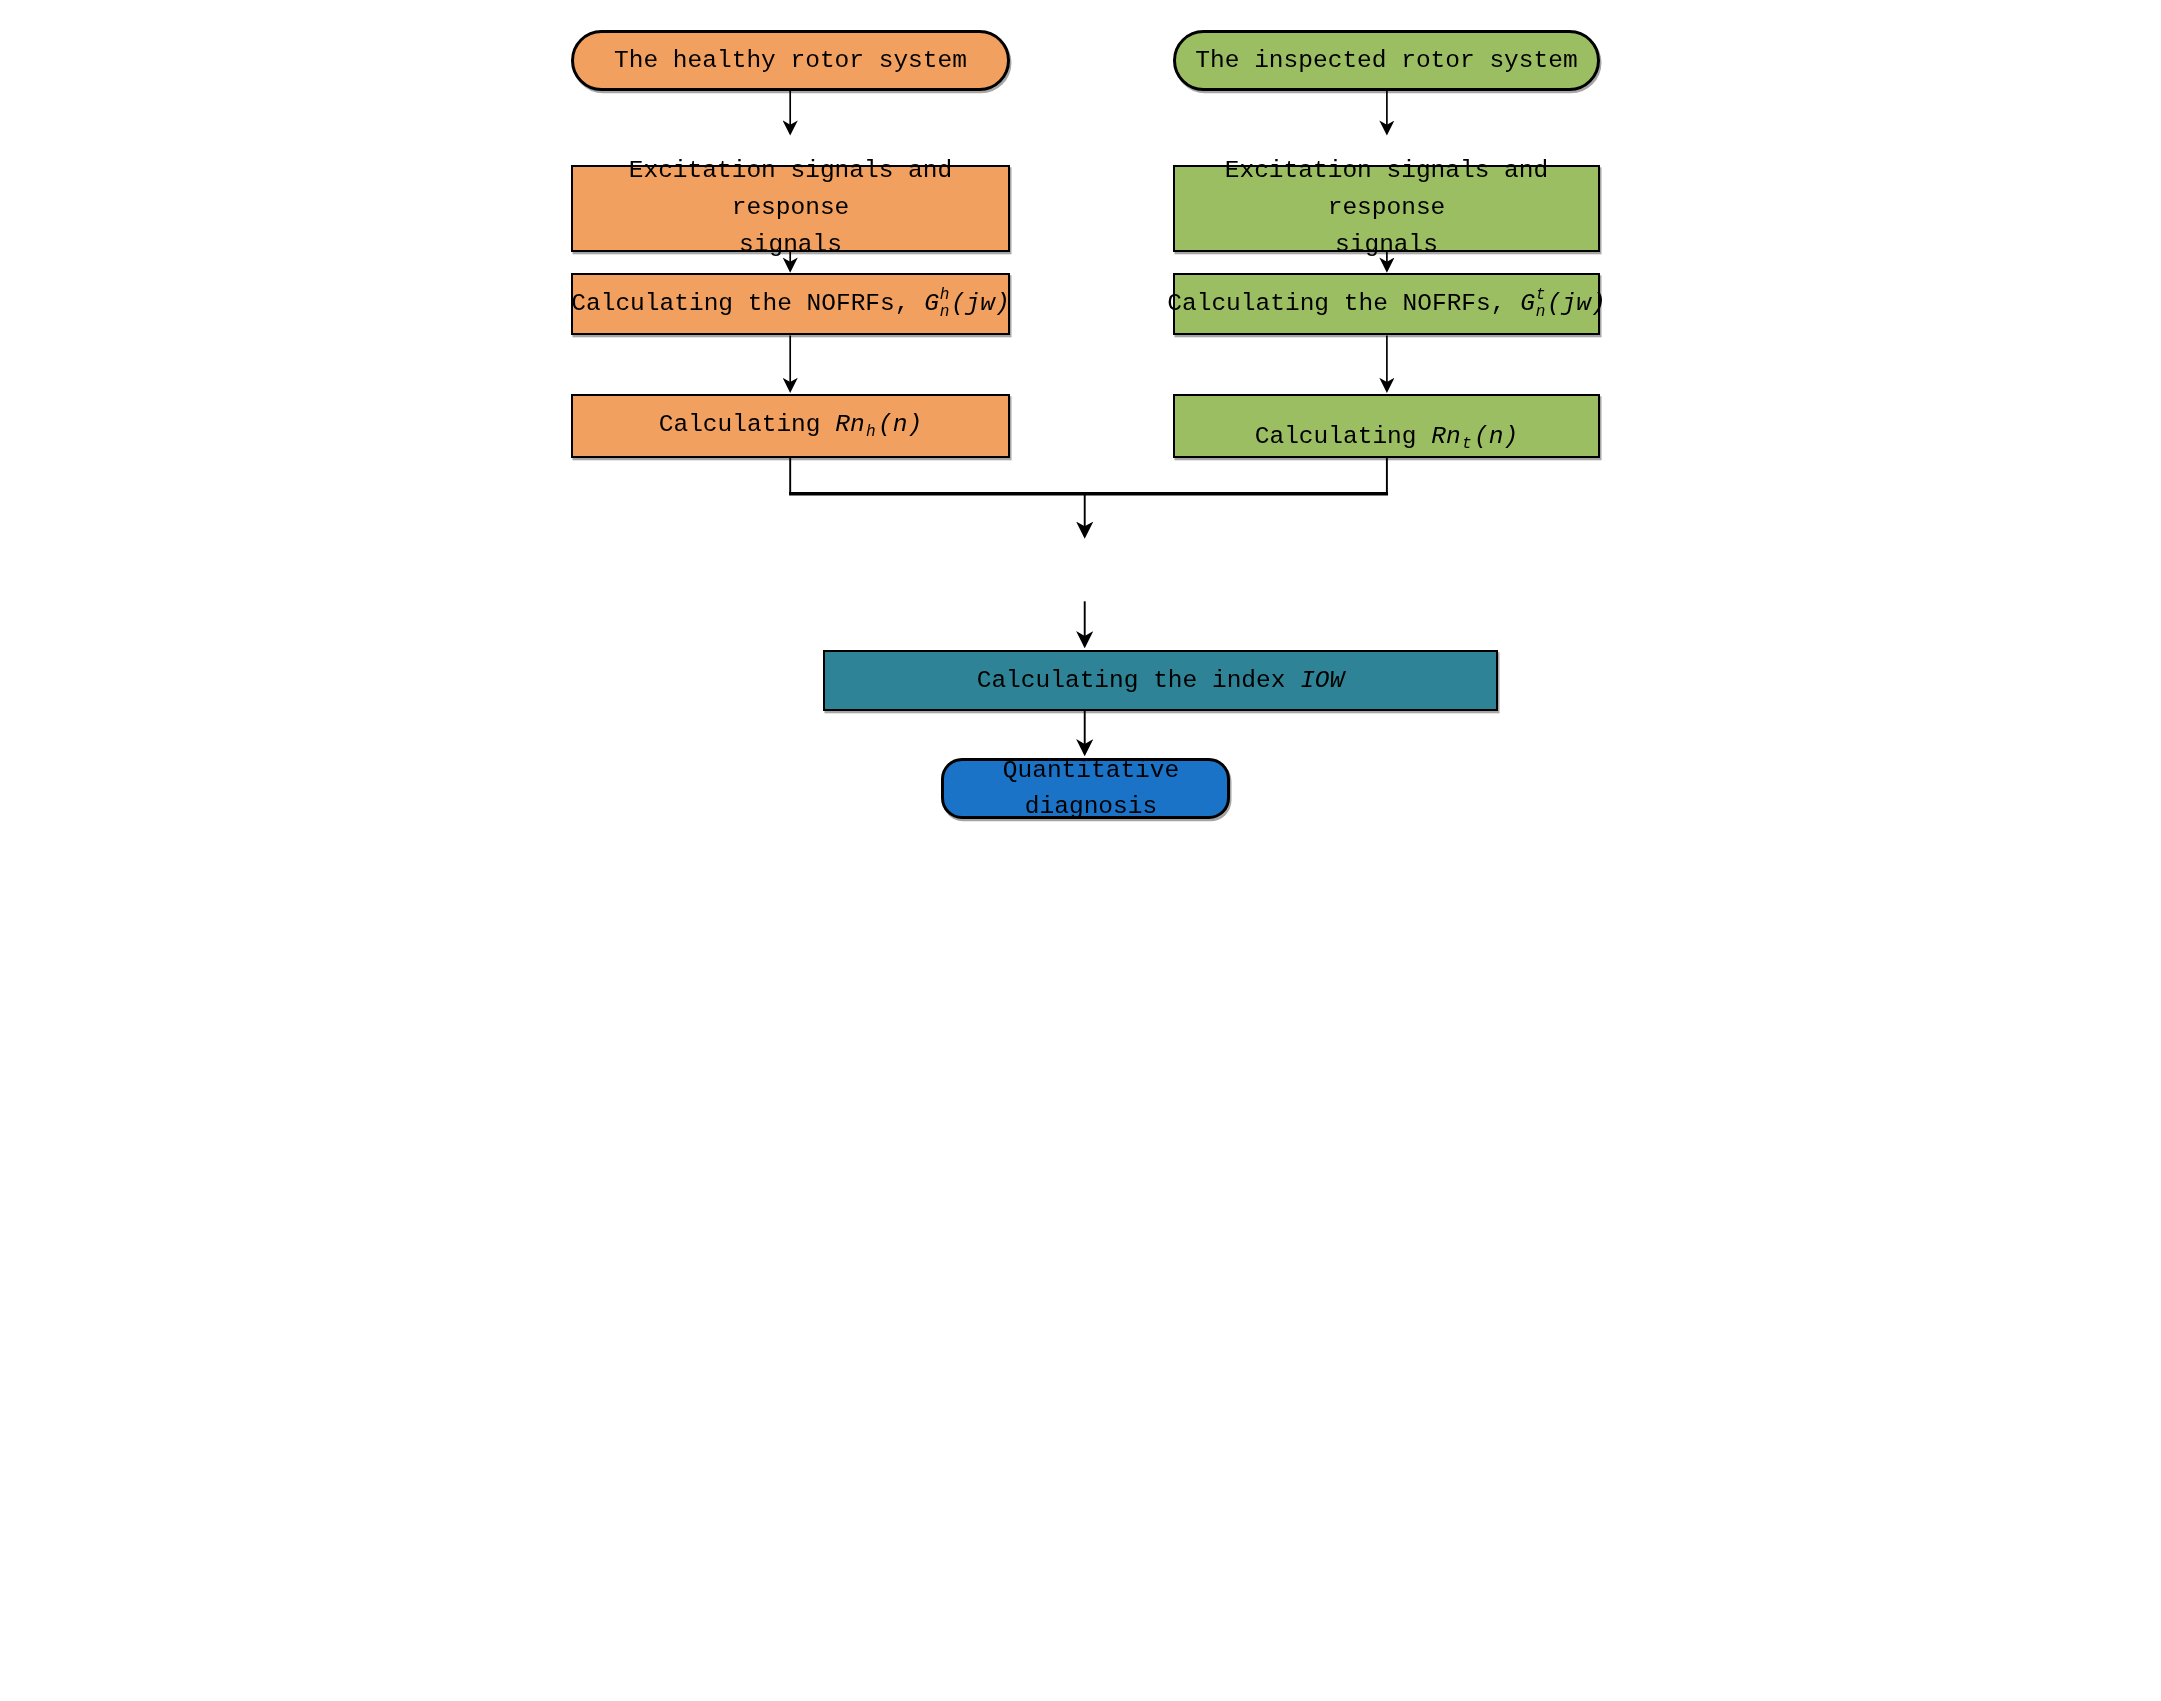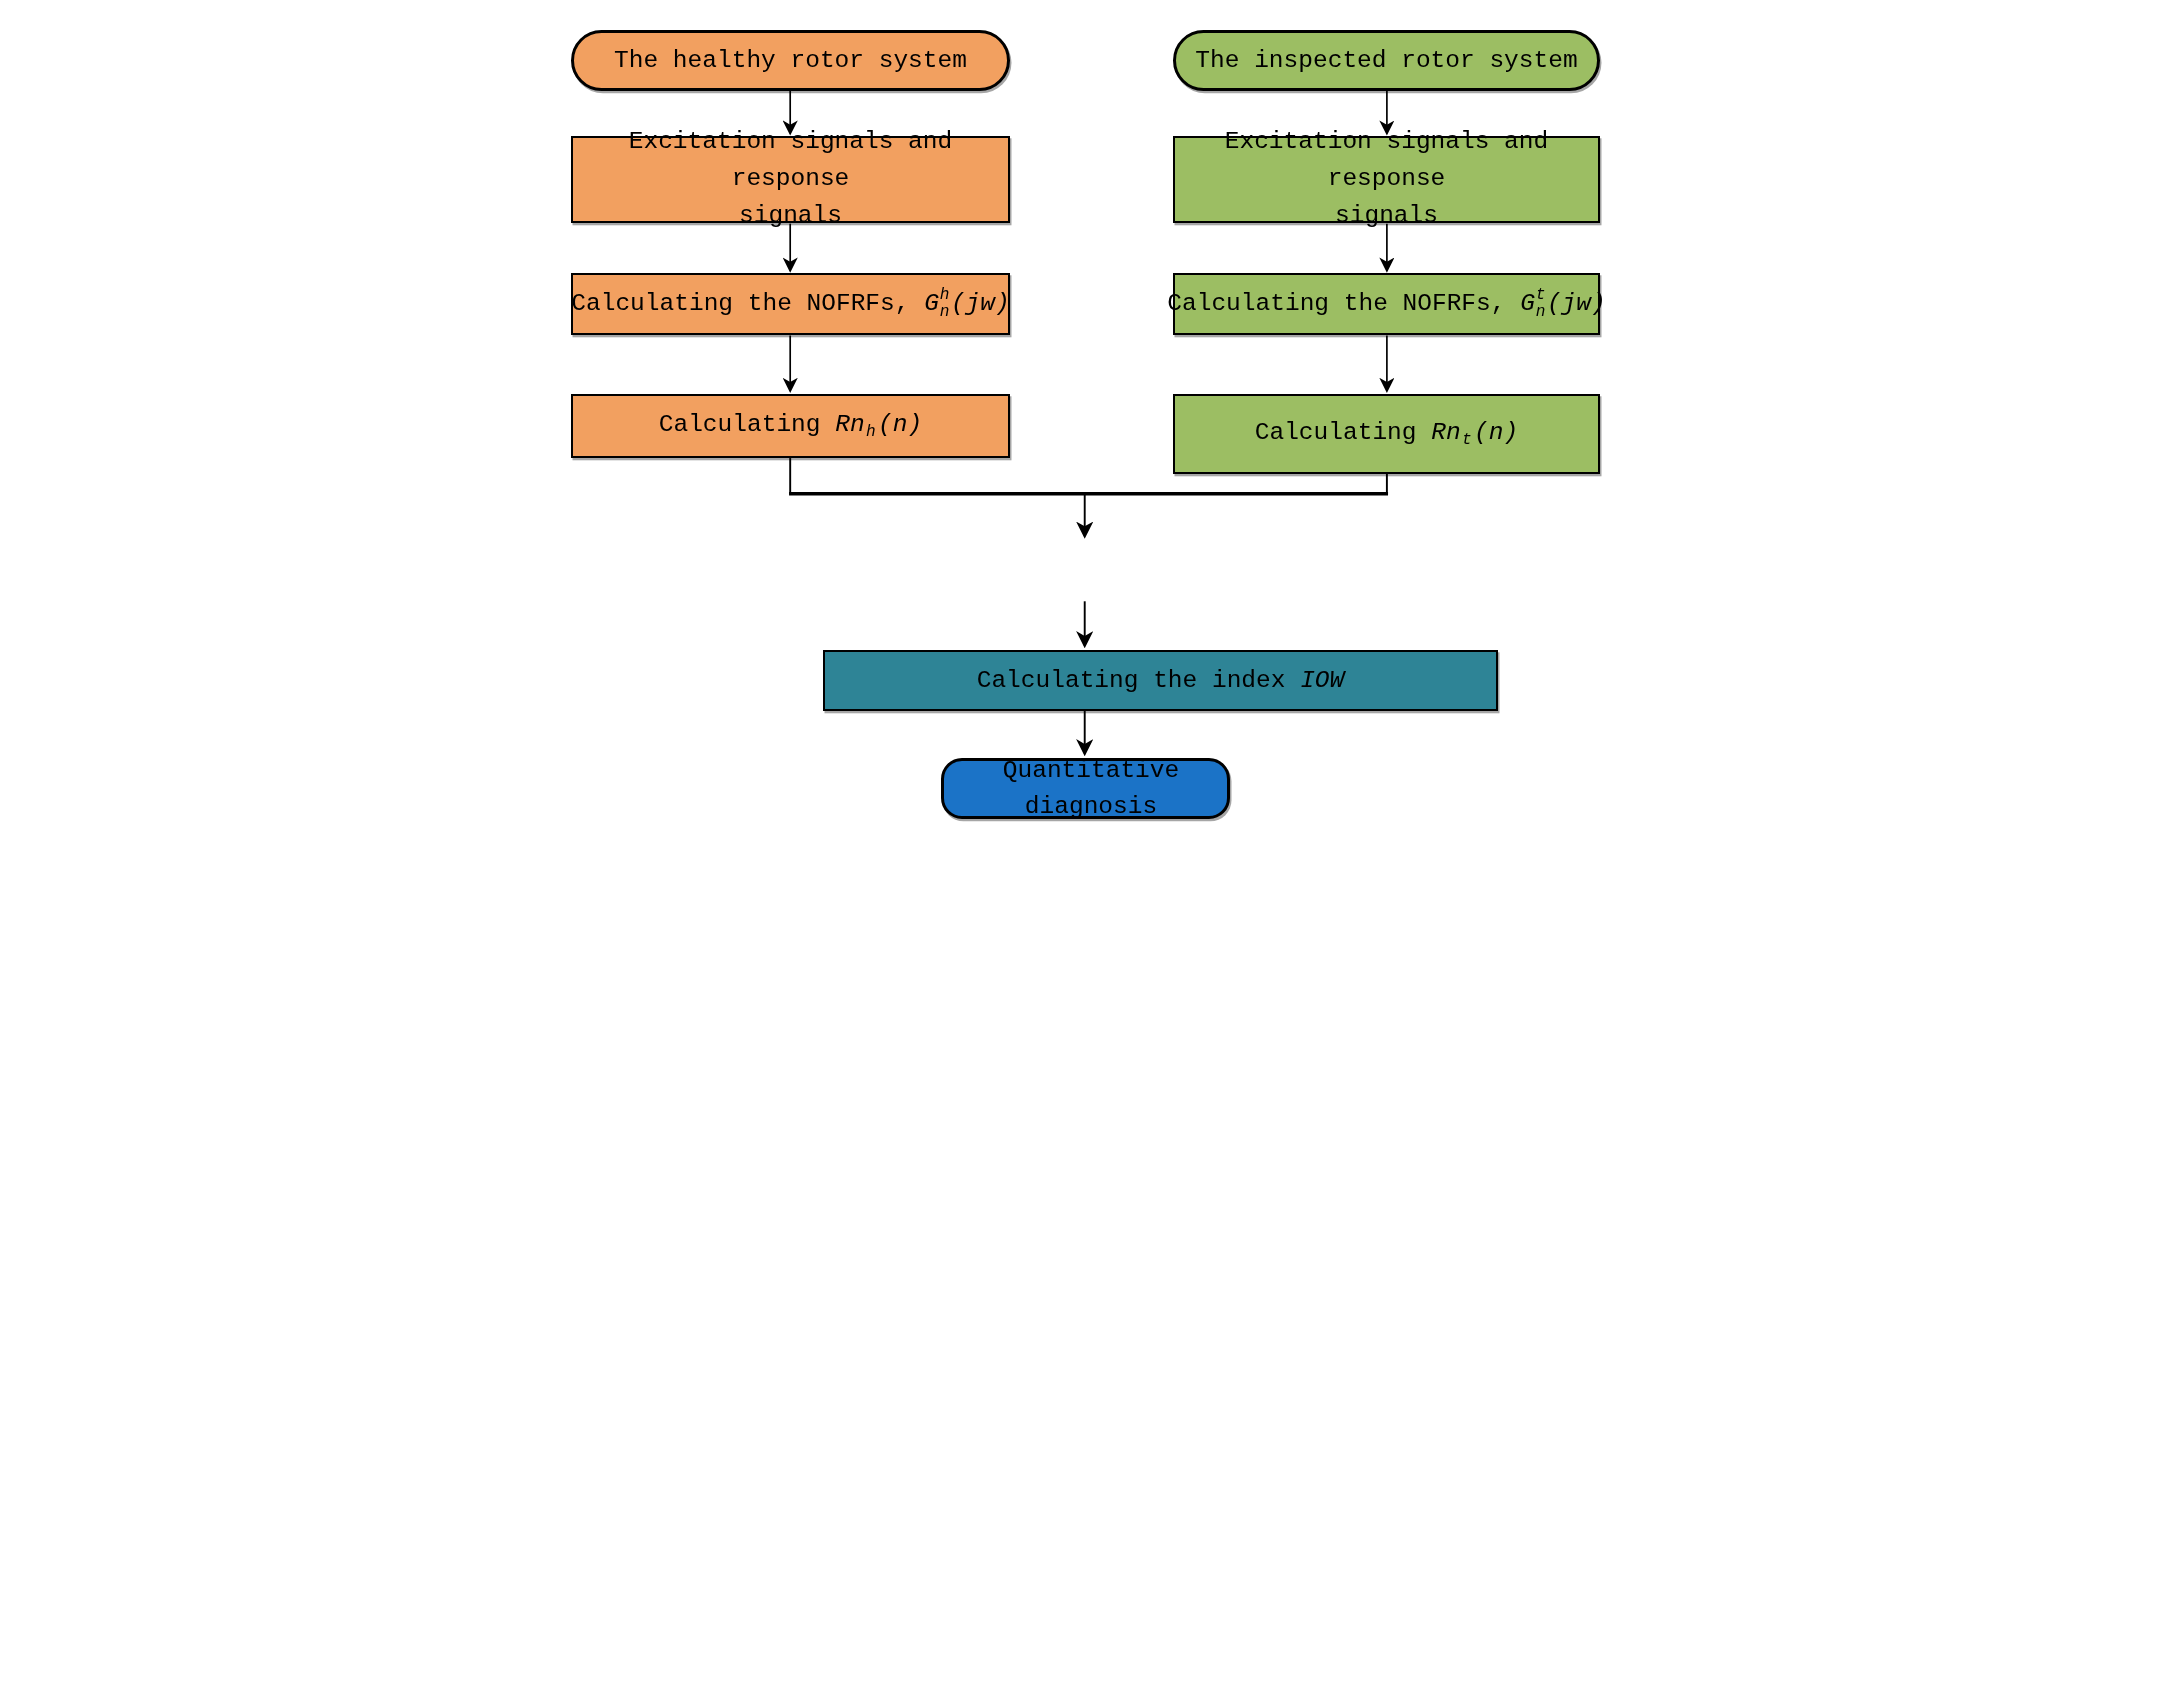--- a/index.html
+++ b/index.html
@@ -19,21 +19,21 @@
     box-sizing:border-box;text-align:center;
     border:2.3px solid #000;
     box-shadow:1.5px 2.3px 0 rgba(0,0,0,0.35);
     font-size:24.5px;line-height:1.45;
   }
   .pill{border-radius:31px;border-width:3.1px;}
   .orange{background:var(--orange,#F2A060);}
   .green{background:var(--green,#9CBE63);}
   .teal{background:var(--teal,#2E8496);}
   .blue{background:var(--blue,#1B73C7);border-radius:21px;border-width:3.1px;padding-left:11px;}
-  .two-line{line-height:1.5;}
+  .two-line{line-height:1.5;margin-top:29px;}
   .two-line span{display:block;}
   
   .mvar{font-style:italic;}
   .msub{font-style:italic;font-size:0.66em;vertical-align:-0.30em;margin:0 2.3px 0 1.5px;}
   .supsub{
     display:inline-flex;flex-direction:column;align-items:flex-start;
     font-size:0.66em;line-height:1.02;vertical-align:middle;
     margin:0 1.5px 0 0.8px;font-style:italic;
   }
   .nowrapmath{white-space:nowrap;}
@@ -100,21 +100,21 @@
           <span>n</span>
         </span><span class="mvar">(jw)</span>
     </span>
   </div>
 
   <div class="box orange" style="left:31px;top:394px;width:439px;height:64px;">
     <span class="nowrapmath">
       <span>Calculating </span><span class="mvar">Rn</span><span class="msub">h</span><span class="mvar">(n)</span>
     </span>
   </div>
-  <div class="box green" style="left:633px;top:394px;width:427px;height:80px;">
+  <div class="box green" style="left:633px;top:394px;width:427px;height:64px;align-items:flex-end;">
     <span class="nowrapmath">
       <span>Calculating </span><span class="mvar">Rn</span><span class="msub">t</span><span class="mvar">(n)</span>
     </span>
   </div>
 
 
   <div class="box teal" style="left:283px;top:650px;width:675px;height:61px;">
     <span class="nowrapmath">
       <span>Calculating the index </span><span class="mvar">IOW</span>
     </span>

